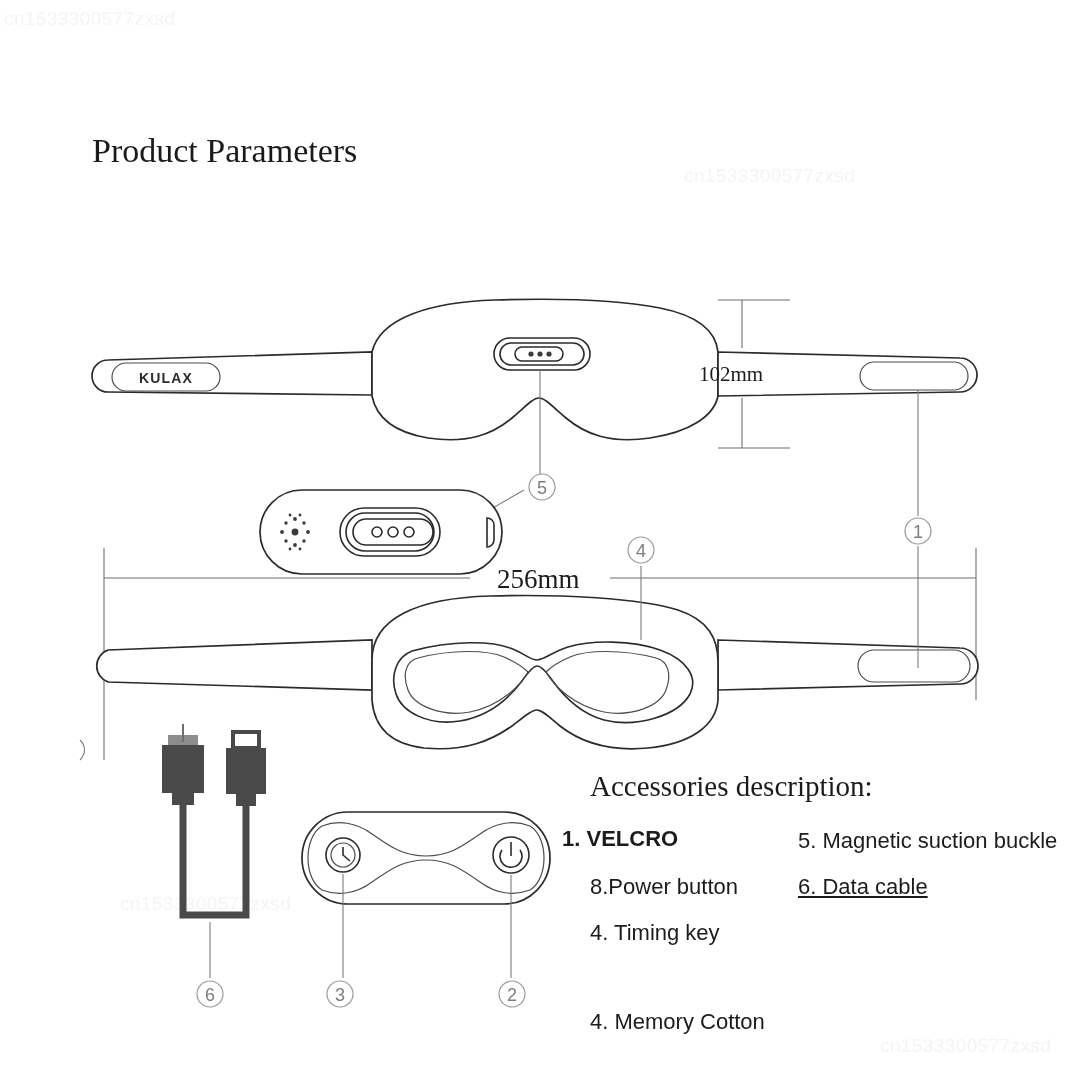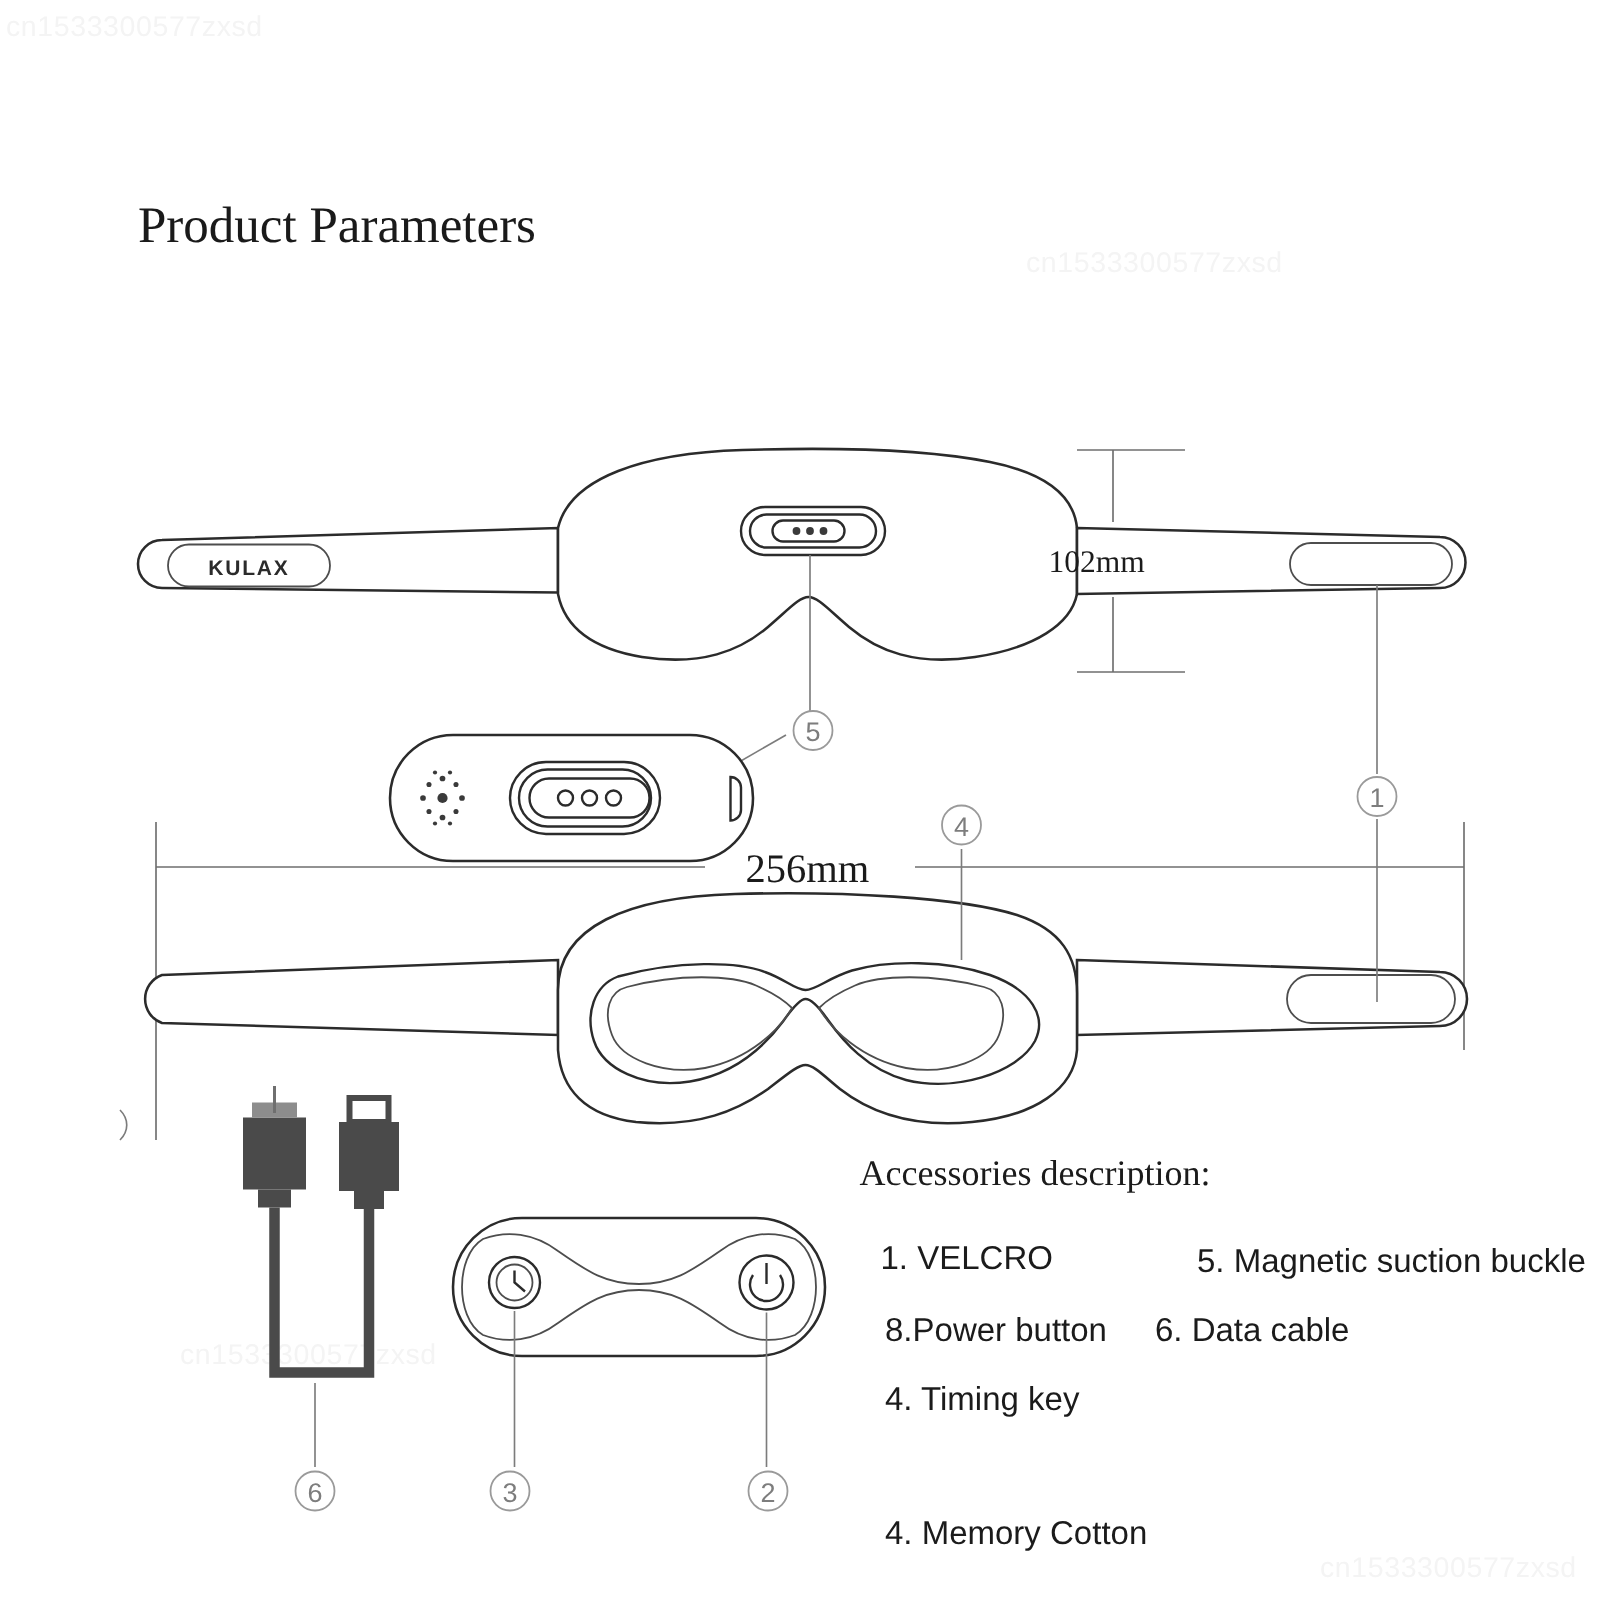--- a/index.html
+++ b/index.html
@@ -53,37 +53,37 @@
     top: 362px;
     font-size: 21px;
   }
   #dim-w-label {
     left: 487px;
     top: 564px;
     font-size: 27px;
     margin-left: 10px;
   }
   #acc-title {
-    left: 573px;
+    left: 590px;
     top: 770px;
-    font-size: 24px;
+    font-size: 29px;
   }
   .acc-item {
     position: absolute;
     font-size: 22px;
     color: #1b1b1b;
     font-family: "Liberation Sans", sans-serif;
     white-space: nowrap;
   }
-  #acc-1 { left: 587px; top: 826px; }
+  #acc-1 { left: 562px; top: 826px; font-weight: bold; }
   #acc-2 { left: 590px; top: 874px; }
   #acc-3 { left: 590px; top: 920px; }
   #acc-4 { left: 590px; top: 1009px; text-align: center; }
   #acc-5 { left: 798px; top: 828px; text-align: right; }
-  #acc-6 { left: 770px; top: 874px; }
+  #acc-6 { left: 798px; top: 874px; text-decoration: underline; }
 </style>
 </head>
 <body>
 
 <div id="page">
 
   <div class="wm" id="wm1">cn1533300577zxsd</div>
   <div class="wm" id="wm2">cn1533300577zxsd</div>
   <div class="wm" id="wm3">cn1533300577zxsd</div>
   <div class="wm" id="wm4">cn1533300577zxsd</div>

